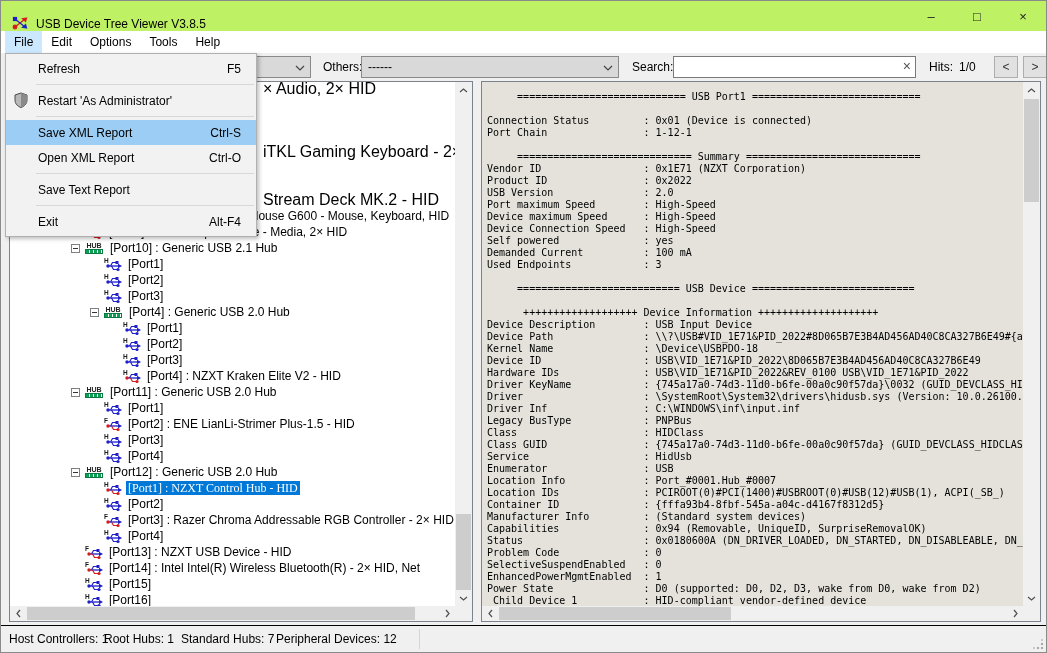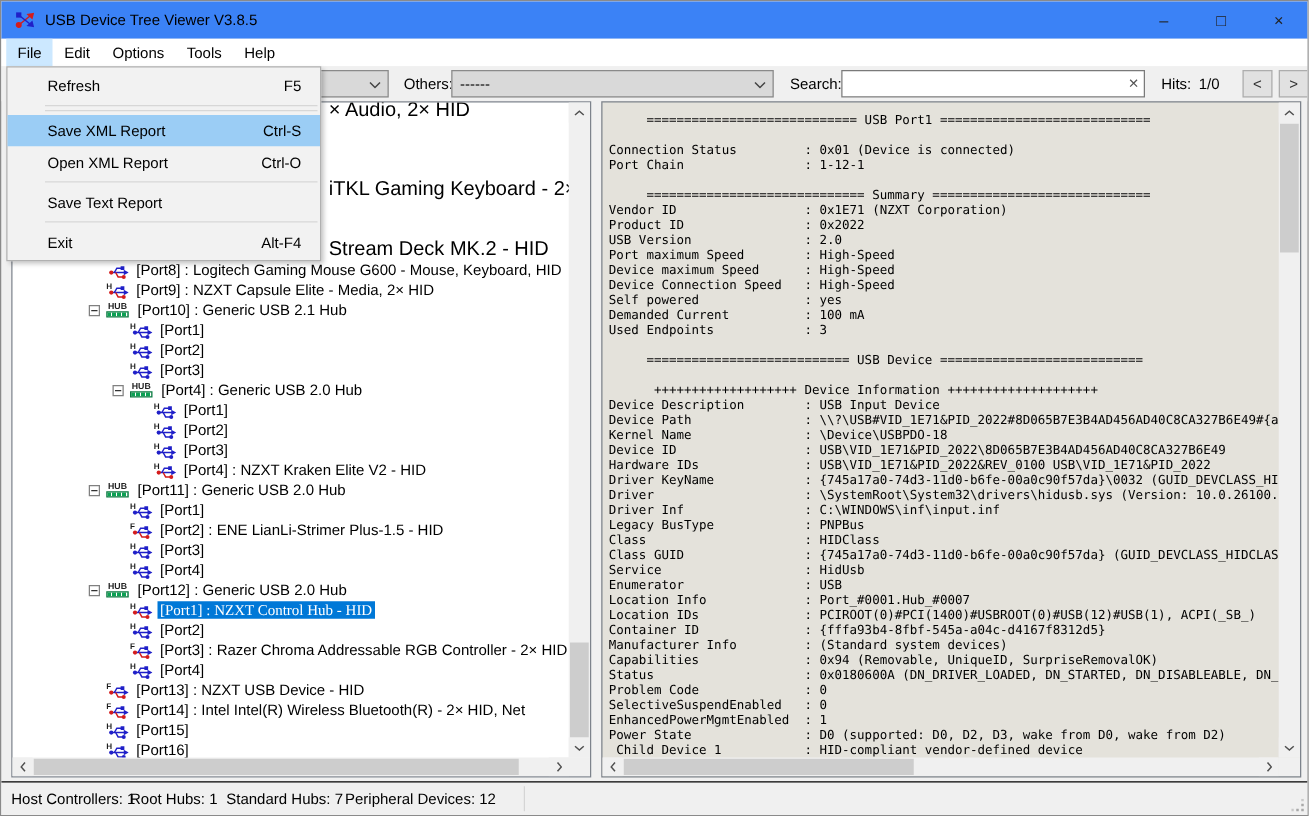--- a/index.html
+++ b/index.html
@@ -3,21 +3,21 @@
 <meta charset="utf-8">
 <style>
   html,body{margin:0;padding:0;background:#cfcfcf;}
   *{box-sizing:border-box;}
   .window{
     position:relative;width:1047px;height:653px;background:#f0f0f0;
     border:1px solid #8a8a8a;overflow:hidden;
     font-family:"Liberation Sans",sans-serif;font-size:12px;color:#000;
   }
   
-  .titlebar{position:absolute;left:0;top:0;width:100%;height:30px;background:#3b82f6;display:flex;align-items:center;}
+  .titlebar{position:absolute;left:0;top:0;width:100%;height:30px;background:#bef264;display:flex;align-items:flex-end;}
   .app-icon{width:17px;height:16px;margin-left:11px;flex:0 0 auto;}
   .title-text{margin-left:7px;font-size:12px;}
   .win-controls{position:absolute;right:0;top:0;height:30px;display:flex;}
   .win-btn{width:46px;height:30px;display:flex;align-items:center;justify-content:center;font-size:13px;color:#222;}
   
   .menubar{position:absolute;left:0;top:30px;width:100%;height:22px;background:#ffffff;display:flex;align-items:stretch;padding-left:4px;}
   .menubar-item{display:flex;align-items:center;padding:0 9px;font-size:12px;}
   .menubar-item.open{background:#cce8ff;}
   
   .toolbar{position:absolute;left:0;top:52px;width:100%;height:28px;background:#f0f0f0;}
@@ -597,20 +597,27 @@
       <span class="status-item" style="left: 180px;">Standard Hubs: 7</span>
       <span class="status-item" style="left: 275px;">Peripheral Devices: 12</span>
     </div>
 
   <div class="menu-popup" id="fileMenu">
       <div class="menu-item">
         <span class="mi-label">Refresh</span>
         <span class="mi-shortcut">F5</span>
       </div>
       <div class="menu-sep"></div>
+      <div class="menu-item">
+        <svg class="mi-icon" width="14" height="16" viewBox="0 0 14 16">
+          <path d="M7 1 L13 3 V8 C13 12 10 14.5 7 15.5 C4 14.5 1 12 1 8 V3 Z" fill="#b8b8b8" stroke="#4a4a4a" stroke-width="1"></path>
+          <path d="M7 1 L13 3 V8 C13 12 10 14.5 7 15.5 Z" fill="#8a8a8a"></path>
+        </svg>
+        <span class="mi-label">Restart 'As Administrator'</span>
+      </div>
       <div class="menu-sep"></div>
       <div class="menu-item" style="background: rgb(155, 205, 245);">
         <span class="mi-label">Save XML Report</span>
         <span class="mi-shortcut">Ctrl-S</span>
       </div>
       <div class="menu-item">
         <span class="mi-label">Open XML Report</span>
         <span class="mi-shortcut">Ctrl-O</span>
       </div>
       <div class="menu-sep"></div>

